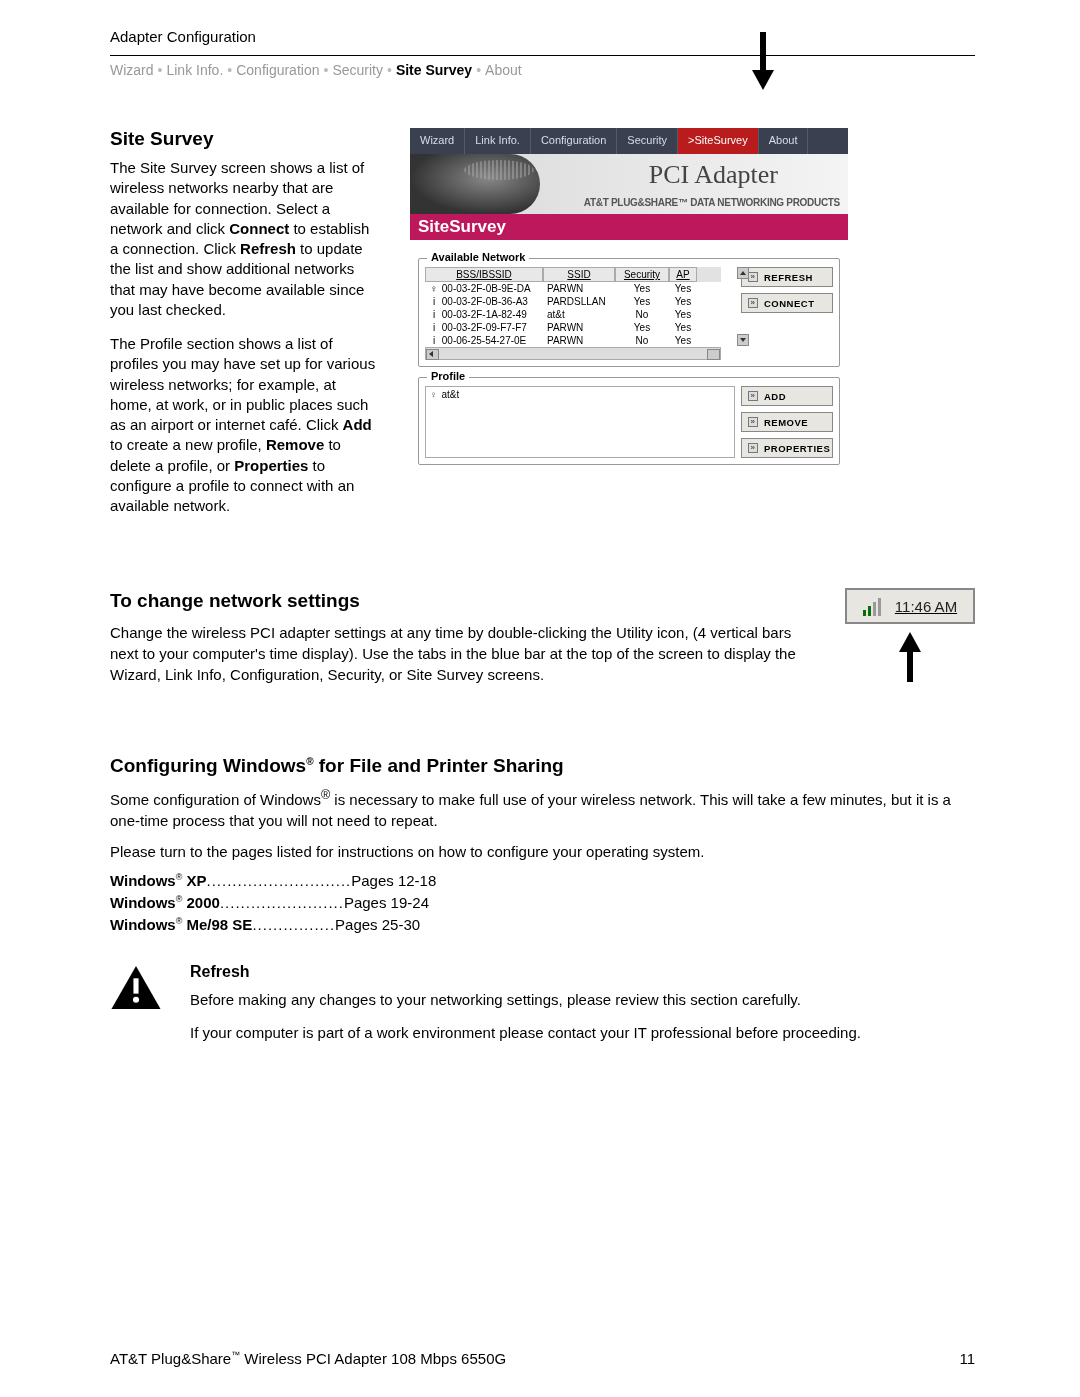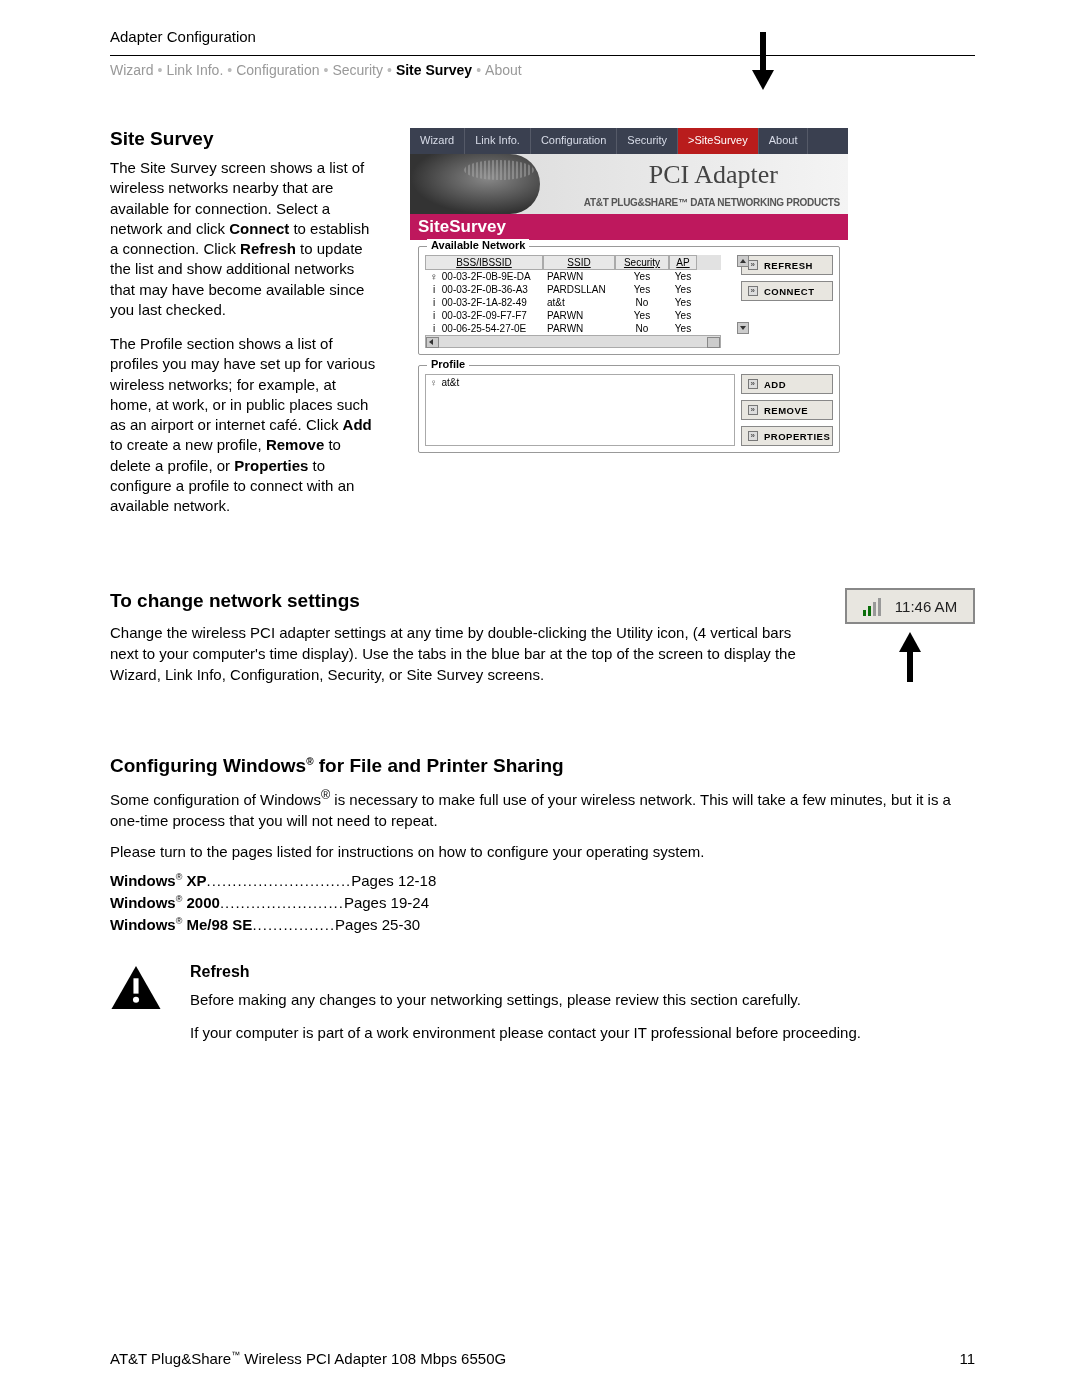--- a/index.html
+++ b/index.html
@@ -133,21 +133,21 @@
     letter-spacing: -0.3px;
   }
   .section-bar {
     background: #be185d;
     color: #fff;
     font-weight: bold;
     font-size: 17px;
     padding: 3px 8px;
   }
   .pane-body {
-    padding: 6px 8px;
+    padding: 18px 8px;
   }
   .fieldset {
     border: 1px solid #999;
     border-radius: 2px;
     padding: 8px 6px 6px 6px;
     margin-bottom: 10px;
     position: relative;
   }
   .fieldset .legend {
     position: absolute;
@@ -293,20 +293,21 @@
   }
   .clock-box {
     border: 2px solid #888;
     background: #e8e6e0;
     height: 36px;
     width: 130px;
     display:flex;
     align-items:center;
     justify-content: center;
     gap:10px;
+    text-decoration:underline;
   }
   .clock-bars {
     width: 22px;
     height: 20px;
     position:relative;
   }
   .clock-bars span {
     position:absolute;
     bottom:0;
     width:3px;

